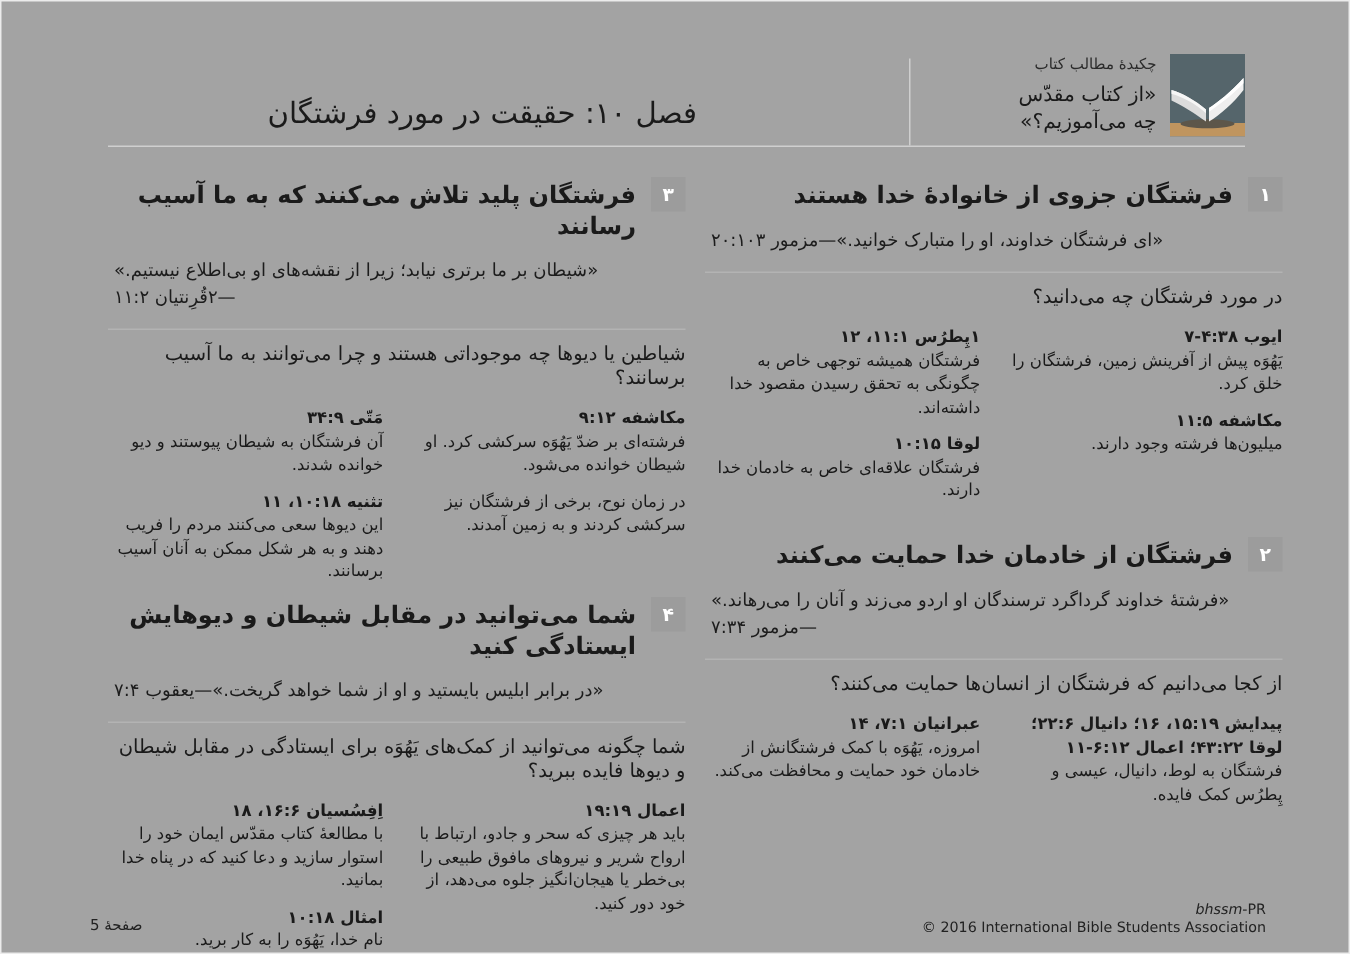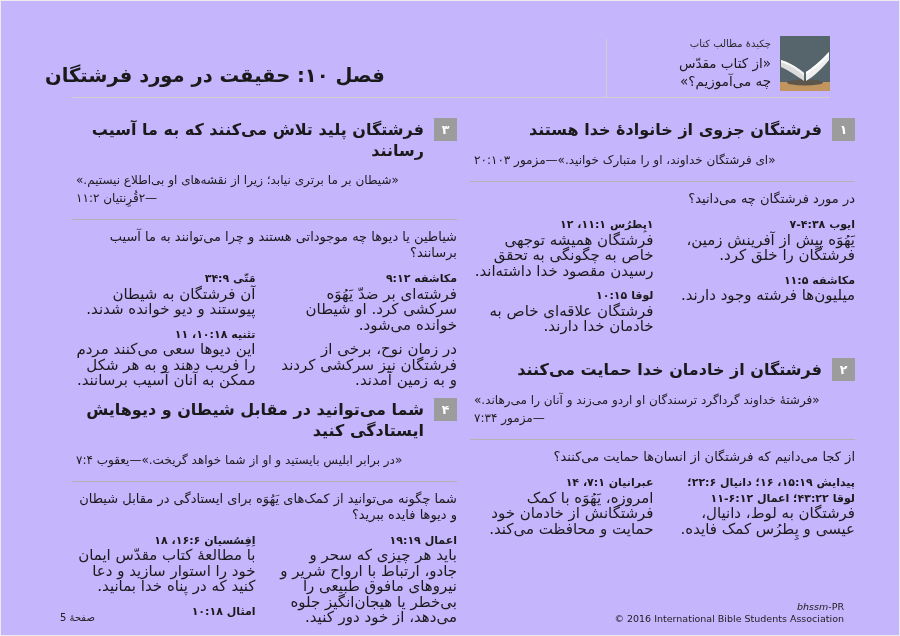--- a/index.html
+++ b/index.html
@@ -1,29 +1,29 @@
 <!DOCTYPE html>
 <html lang="fa"><head>
 <meta charset="utf-8">
 <style>
   html,body{margin:0;padding:0;}
   body{
     width:900px;height:636px;background:#ffffff;overflow:hidden;
     font-family:"DejaVu Sans","Liberation Sans",sans-serif;color:#1a1a1a;
   }
-  .page{position:relative;width:900px;height:636px;background:#c4b5fd;
+  .page{position:relative;width:900px;height:636px;background:#a3a3a3;
         box-shadow:inset 0 0 0 1px #ececec;}
   
   .brand{position:absolute;top:36px;right:70px;display:flex;gap:9px;align-items:flex-start;}
   .brand-text{text-align:right;padding-top:1px;}
   .brand-kicker{font-size:10px;line-height:14px;color:#2b2b2b;margin-bottom:3px;}
   .brand-line{font-size:13.5px;line-height:18px;color:#1a1a1a;}
   .logo{width:50px;height:55px;display:block;flex:none;}
   .chapter-title{position:absolute;top:51px;left:45px;width:553px;
-                 font-size:19.5px;font-weight:bold;text-align:left;}
+                 font-size:19.5px;font-weight:normal;text-align:center;}
   .v-divider{position:absolute;left:606px;top:39px;width:1px;height:58px;background:#cfcfcf;}
   .top-rule{position:absolute;top:97px;left:72px;width:758px;height:1px;background:#cfcfcf;}
   
   .columns{position:absolute;top:118px;right:45px;width:783px;display:flex;gap:13px;}
   .col{width:385px;flex:none;}
   .sec{margin:0;}
   .col .sec:first-child{min-height:240px;}
   .sec-head{display:flex;gap:10px;align-items:flex-start;margin-bottom:5px;}
   .num-box{width:23px;height:23px;background:#9c9c9c;color:#fff;flex:none;
            display:flex;align-items:center;justify-content:center;
@@ -31,21 +31,21 @@
   .sec-title{font-size:16px;line-height:21px;font-weight:bold;margin:1px 0 0;
              white-space:pre-line;}
   .quote{font-size:12px;line-height:18px;text-align:left;margin:10px 4px 12px;
          white-space:pre-line;color:#1c1c1c;}
   .rule{border:none;border-top:1px solid #b3b3b3;margin:0 0 9px;}
   .question{font-size:13px;line-height:16px;margin:0 0 10px;}
   .subcols{display:flex;gap:18px;}
   .subcol{flex:1;min-width:0;}
   .entry{margin-bottom:9px;}
   .ref{font-weight:bold;font-size:11px;line-height:15.5px;}
-  .etext{font-size:15px;line-height:15.5px;}
+  .etext{font-size:11px;line-height:15.5px;}
   
   .footer-page{position:absolute;left:60px;bottom:13px;font-size:10px;color:#222;}
   .footer-right{position:absolute;right:56px;bottom:11px;text-align:right;direction:ltr;
                 font-size:9.5px;line-height:12px;color:#222;}
   .code-italic{font-style:italic;}
 </style>
 </head>
 <body>
 
 <div class="page" dir="rtl">
@@ -184,20 +184,21 @@
               <div class="etext">باید هر چیزی که سحر و جادو، ارتباط با ارواح شریر و نیروهای مافوق طبیعی را بی‌خطر یا هیجان‌انگیز جلوه می‌دهد، از خود دور کنید.</div>
             </div>
           </div>
           <div class="subcol">
             <div class="entry">
               <div class="ref">اِفِسُسیان ⁦۱۶:۶⁩، ۱۸</div>
               <div class="etext">با مطالعهٔ کتاب مقدّس ایمان خود را استوار سازید و دعا کنید که در پناه خدا بمانید.</div>
             </div>
             <div class="entry">
               <div class="ref">امثال ⁦۱۰:۱۸⁩</div>
+              <div class="etext">نام خدا، یَهُوَه را به کار برید.</div>
             </div>
           </div>
         </div>
       </section>
 
     </div>
   </div>
 
   <div class="footer-page">صفحهٔ 5</div>
   <div class="footer-right">

